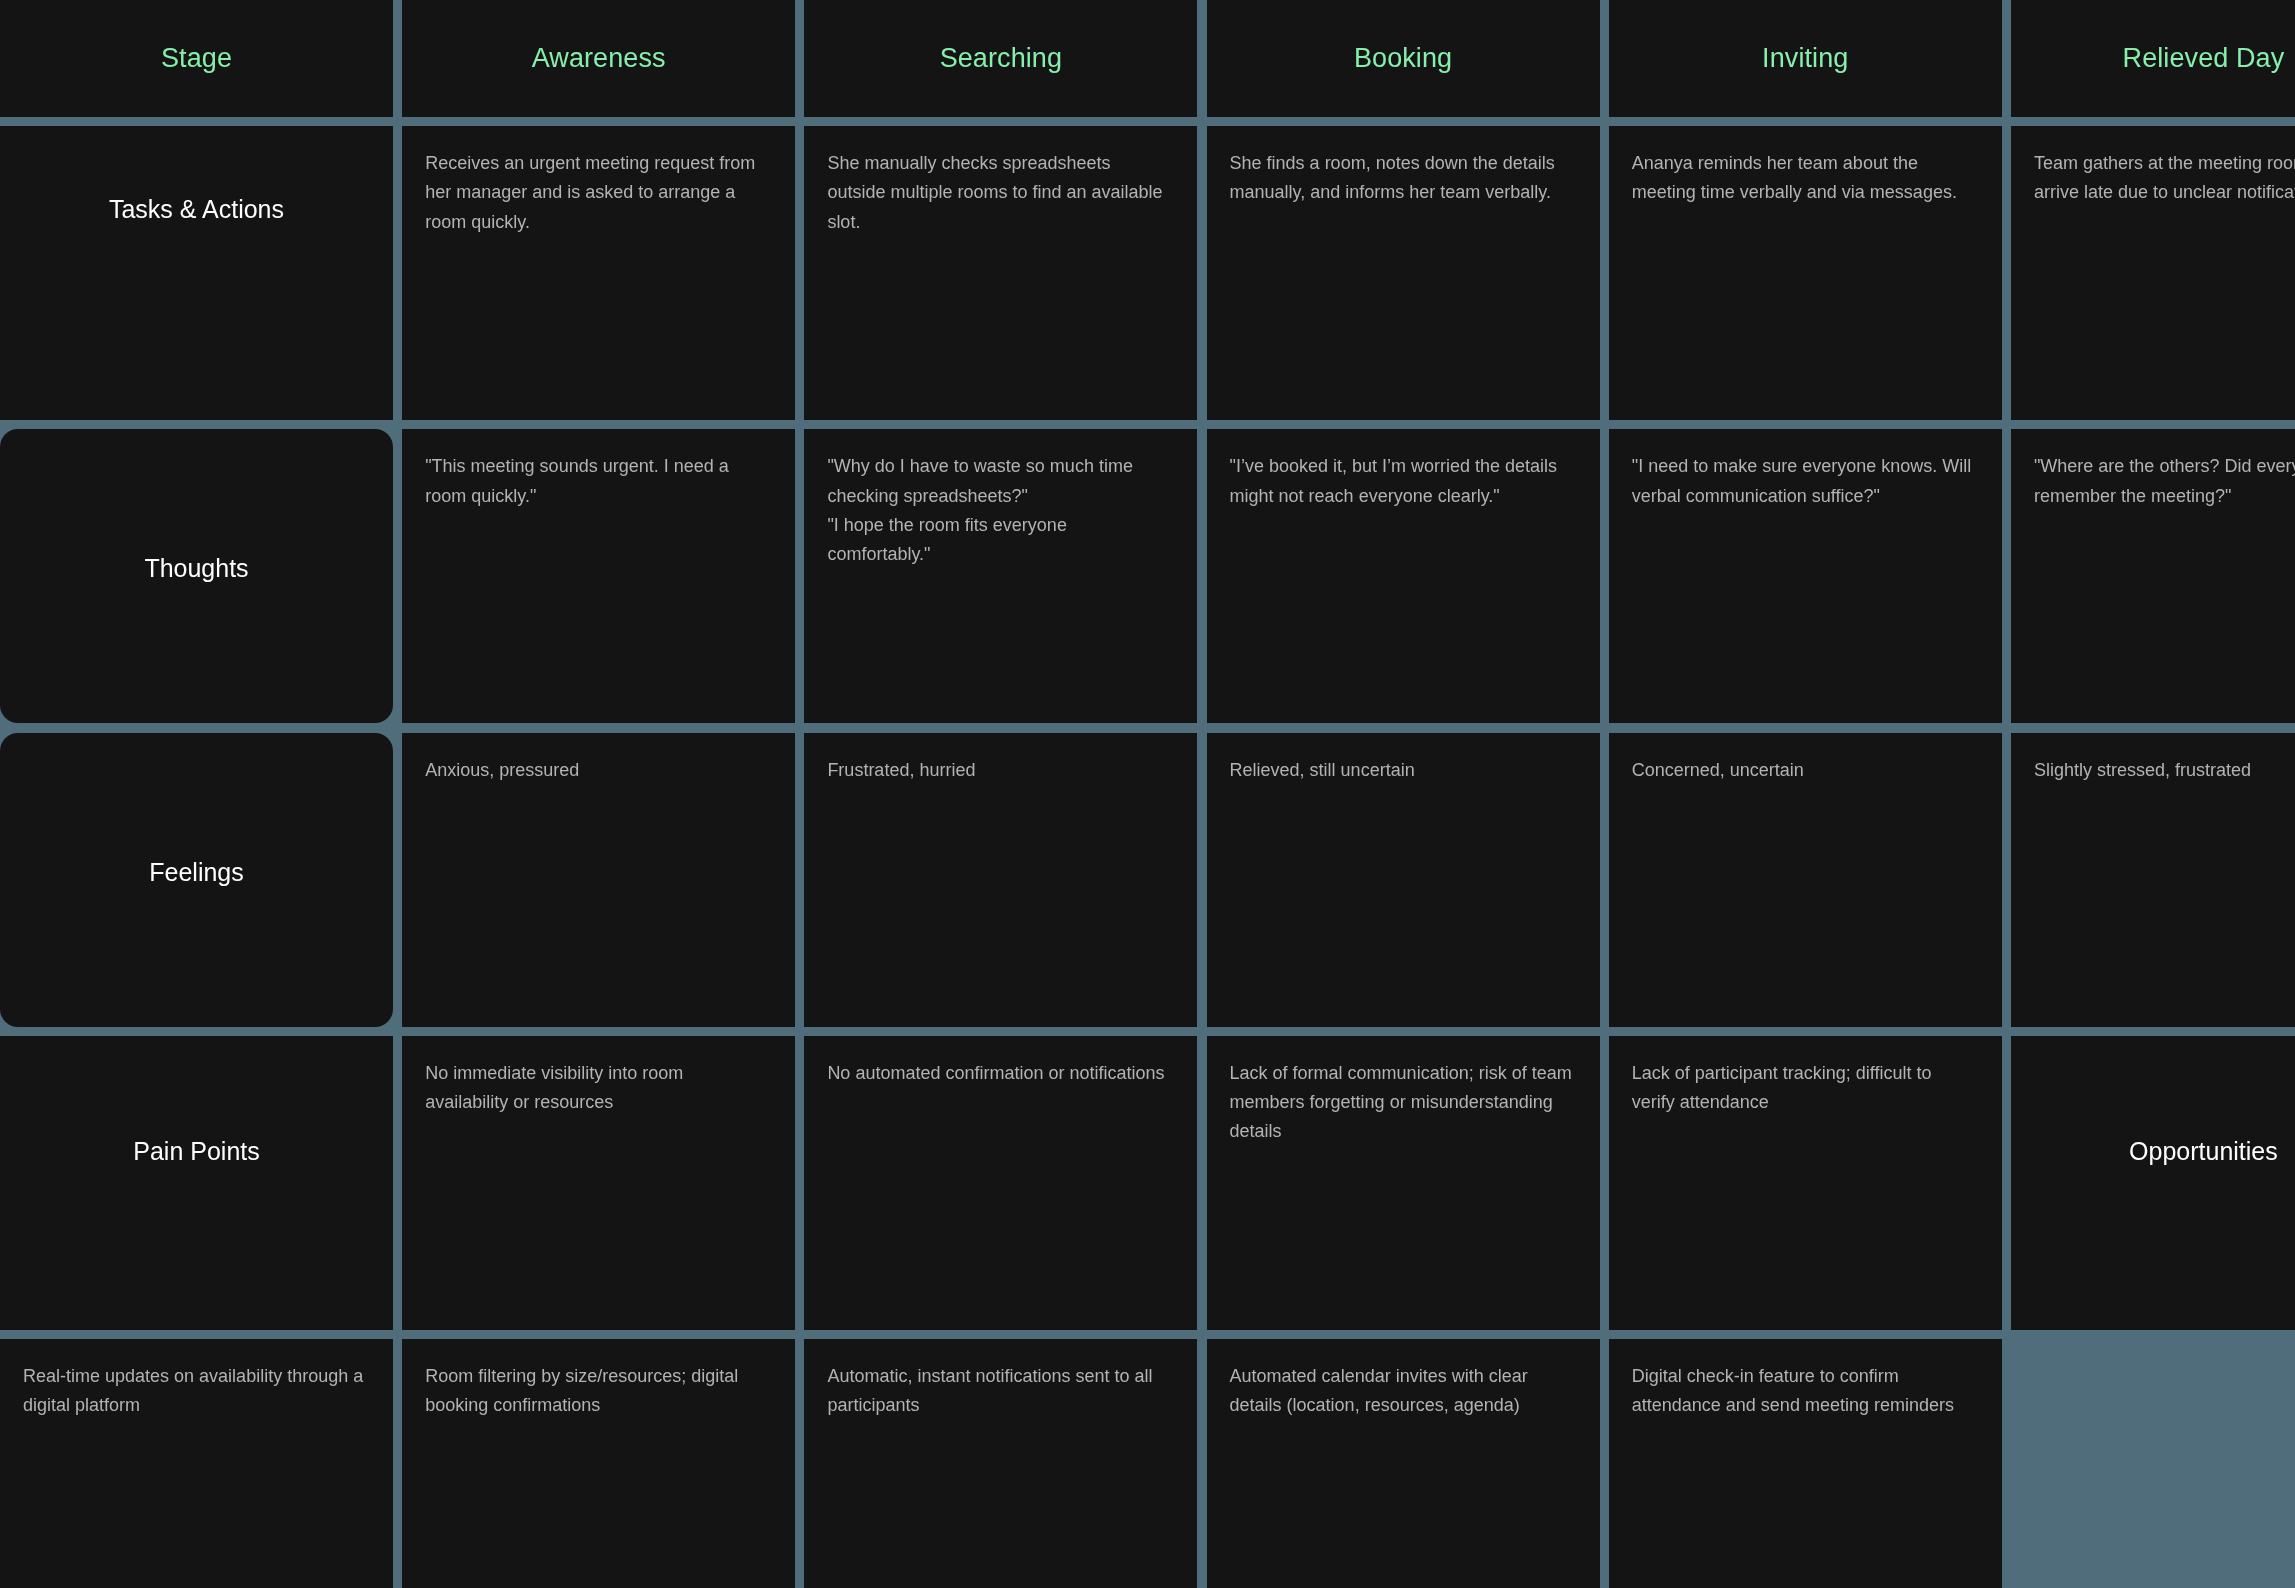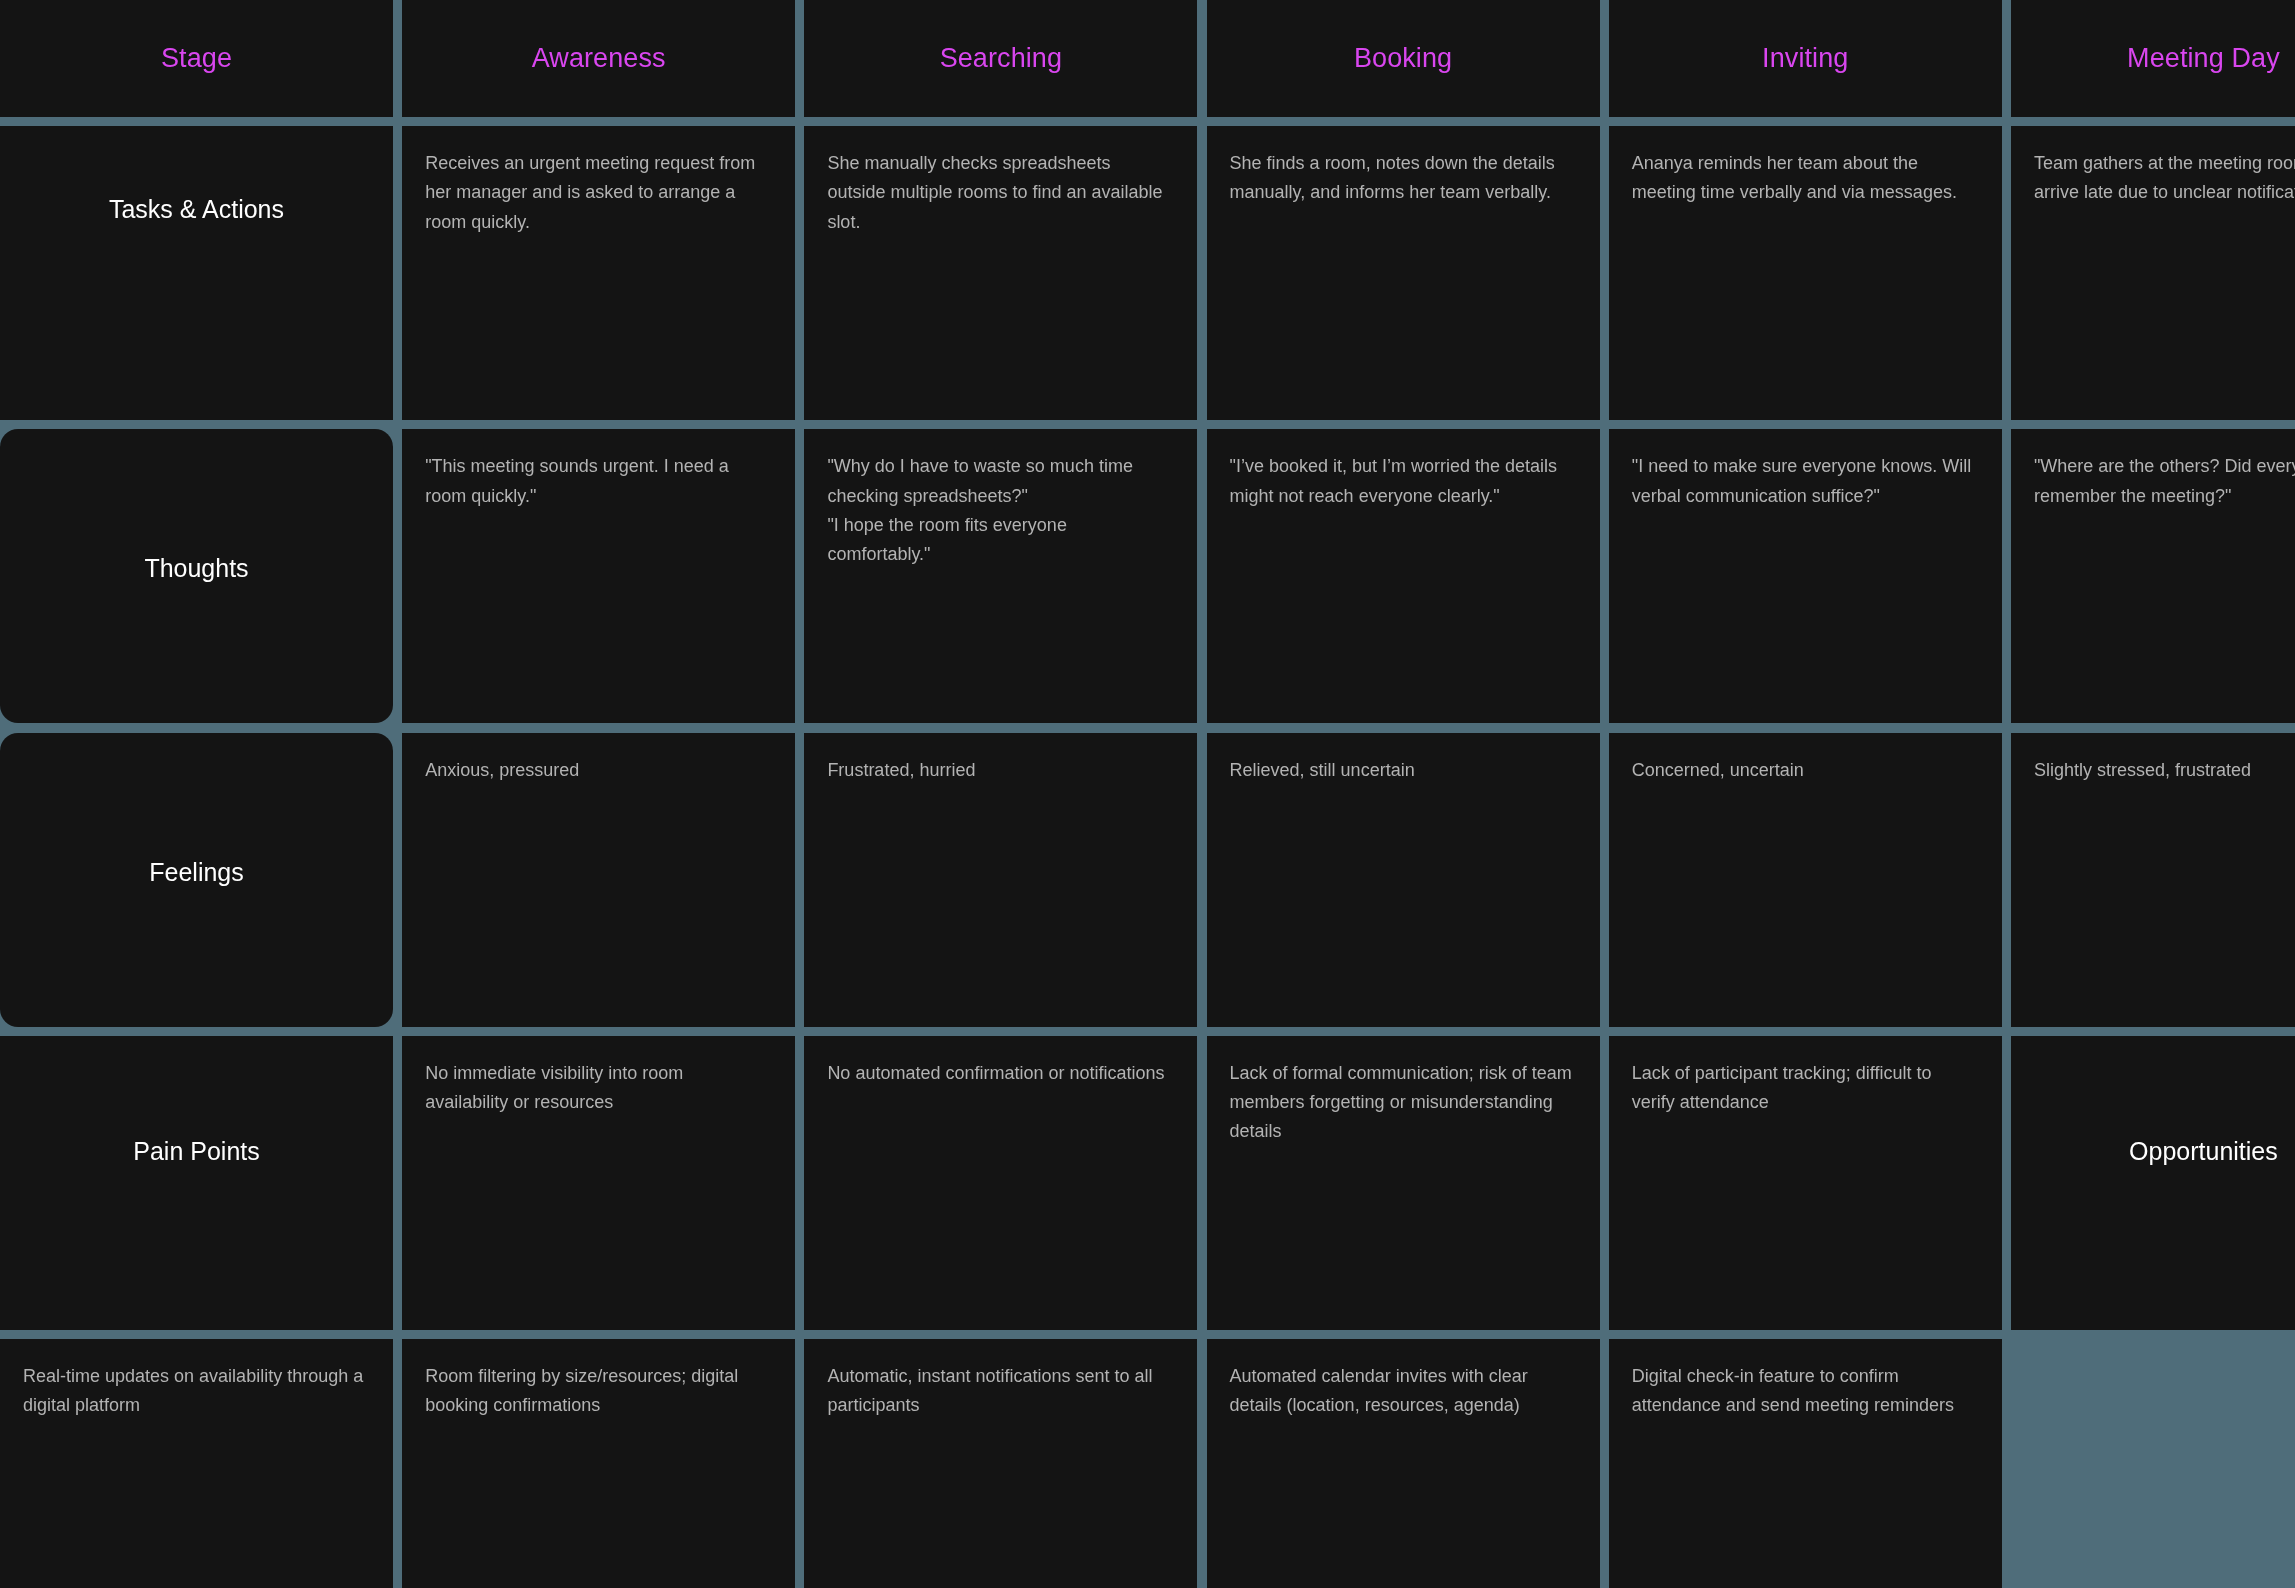--- a/index.html
+++ b/index.html
@@ -31,21 +31,21 @@
     background: #141414;
     box-sizing: border-box;
     overflow: hidden;
   }
 
   
   .header-cell {
     display: flex;
     align-items: center;
     justify-content: center;
-    color: #d946ef;
+    color: #86efac;
     font-size: 27px;
     font-weight: 400;
     letter-spacing: 0.1px;
     line-height: 1.2;
     text-align: left;
     padding: 0 8.3px;
   }
 
   
   .row-label {
@@ -94,21 +94,21 @@
   <div class="cell header-cell">
       <span>Searching</span>
     </div>
   <div class="cell header-cell">
       <span>Booking</span>
     </div>
   <div class="cell header-cell">
       <span>Inviting</span>
     </div>
   <div class="cell header-cell">
-      <span>Meeting Day</span>
+      <span>Relieved Day</span>
     </div>
 
   <div class="cell row-label pos-top">
       <span class="row-label-inner">Tasks &amp; Actions</span>
     </div>
   <div class="cell content-cell">Receives an urgent meeting request from her manager and is asked to arrange a room quickly.</div>
   <div class="cell content-cell">She manually checks spreadsheets outside multiple rooms to find an available slot.</div>
   <div class="cell content-cell">She finds a room, notes down the details manually, and informs her team verbally.</div>
   <div class="cell content-cell">Ananya reminds her team about the meeting time verbally and via messages.</div>
   <div class="cell content-cell">Team gathers at the meeting room; some arrive late due to unclear notifications</div>

